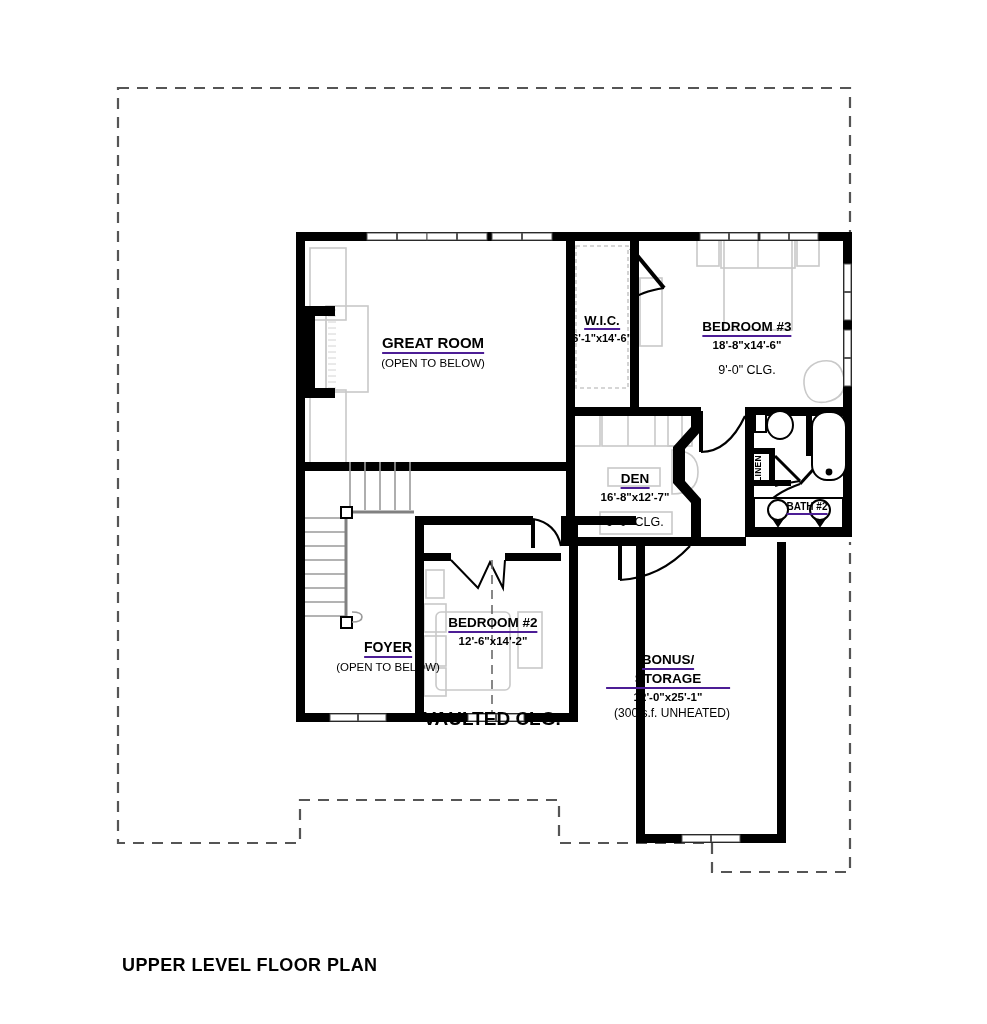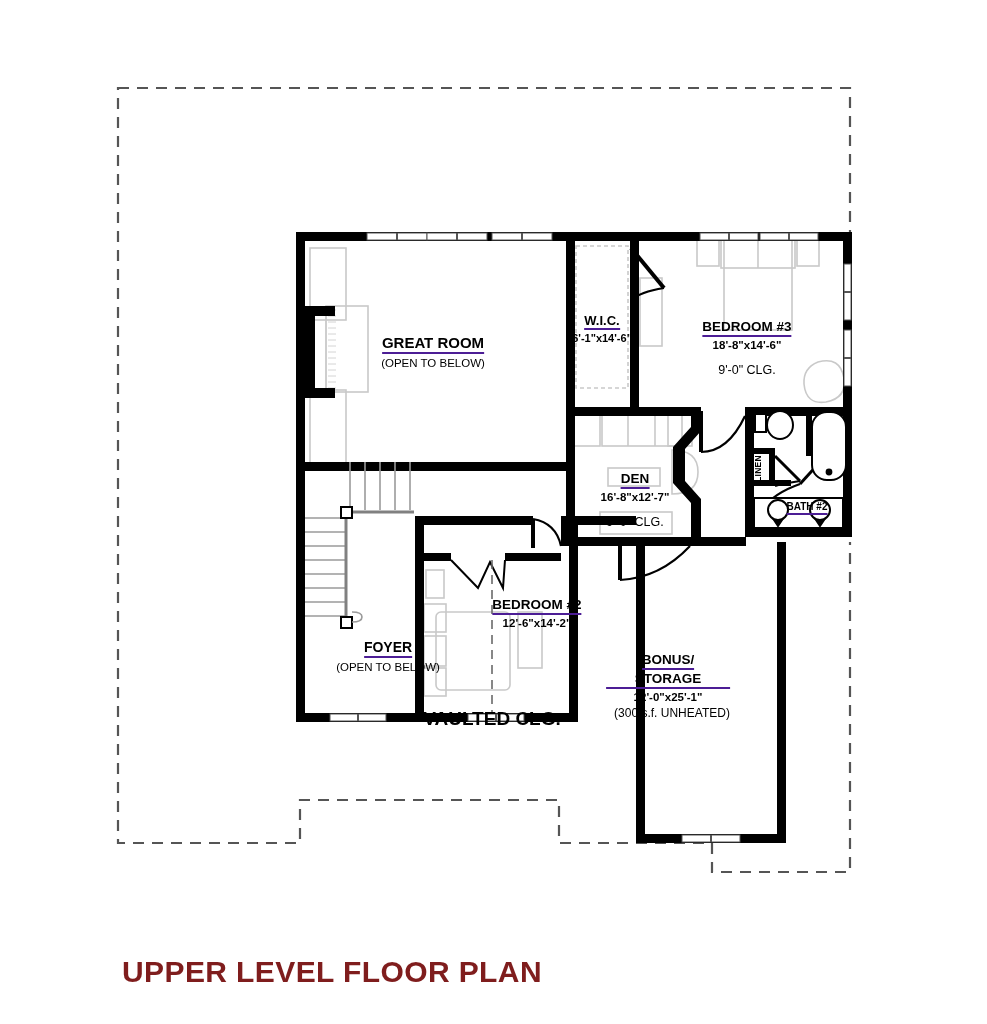--- a/index.html
+++ b/index.html
@@ -1,18 +1,18 @@
 <!DOCTYPE html>
 <html><head>
 <meta charset="utf-8">
 <style>
   html,body{margin:0;padding:0;background:#ffffff;}
   body{width:987px;height:1024px;font-family:"Liberation Sans",sans-serif;position:relative;overflow:hidden;}
   #plan{position:absolute;left:0;top:0;width:987px;height:1024px;}
-  #title{position:absolute;left:122px;top:955px;font-size:30px;font-weight:bold;letter-spacing:0.4px;color:#7f1d1d;font-family:"Liberation Sans",sans-serif;white-space:nowrap;}
+  #title{position:absolute;left:122px;top:955px;font-size:18px;font-weight:bold;letter-spacing:0.4px;color:#000000;font-family:"Liberation Sans",sans-serif;white-space:nowrap;}
   .lbl{position:absolute;text-align:center;color:#000;font-family:"Liberation Sans",sans-serif;line-height:1.18;white-space:nowrap;}
   .lbl .nm{font-weight:bold;display:inline-block;border-bottom:2px solid #4c1d95;padding-bottom:0px;}
   .lbl .dim{display:block;font-weight:bold;}
   .lbl .sub{display:block;font-weight:normal;}
   .ctr{transform:translateX(-50%);}
 </style>
 </head>
 <body>
 
 <svg id="plan" viewBox="0 0 987 1024">
@@ -308,21 +308,21 @@
   <span class="dim" style="font-size:11.5px;margin-top:2px;">16'-8"x12'-7"</span>
   <span class="sub" style="font-size:12.5px;margin-top:11px;">9'-0" CLG.</span>
 </div>
 
 <div class="lbl ctr" style="left:807px;top:501px;font-size:10px;">
   <span class="nm">BATH #2</span>
 </div>
 
 <div style="position:absolute;left:753px;top:452px;width:14px;height:34px;font-size:8.5px;font-weight:bold;color:#000;font-family:'Liberation Sans',sans-serif;writing-mode:vertical-rl;transform:rotate(180deg);text-align:center;letter-spacing:0.3px;">LINEN</div>
 
-<div class="lbl ctr" style="left:493px;top:597px;font-size:13.5px;margin-left:44px;">
+<div class="lbl ctr" style="left:493px;top:615px;font-size:13.5px;">
   <span class="nm">BEDROOM #2</span>
   <span class="dim" style="font-size:11.5px;margin-top:2px;">12'-6"x14'-2"</span>
 </div>
 <div class="lbl ctr" style="left:492px;top:694px;font-size:19px;font-weight:bold;margin-top:14px;">VAULTED CLG.</div>
 
 <div class="lbl ctr" style="left:356px;top:639px;font-size:14px;margin-left:32px;">
   <span class="nm">FOYER</span>
   <span class="sub" style="font-size:11.5px;margin-top:3px;">(OPEN TO BELOW)</span>
 </div>
 

